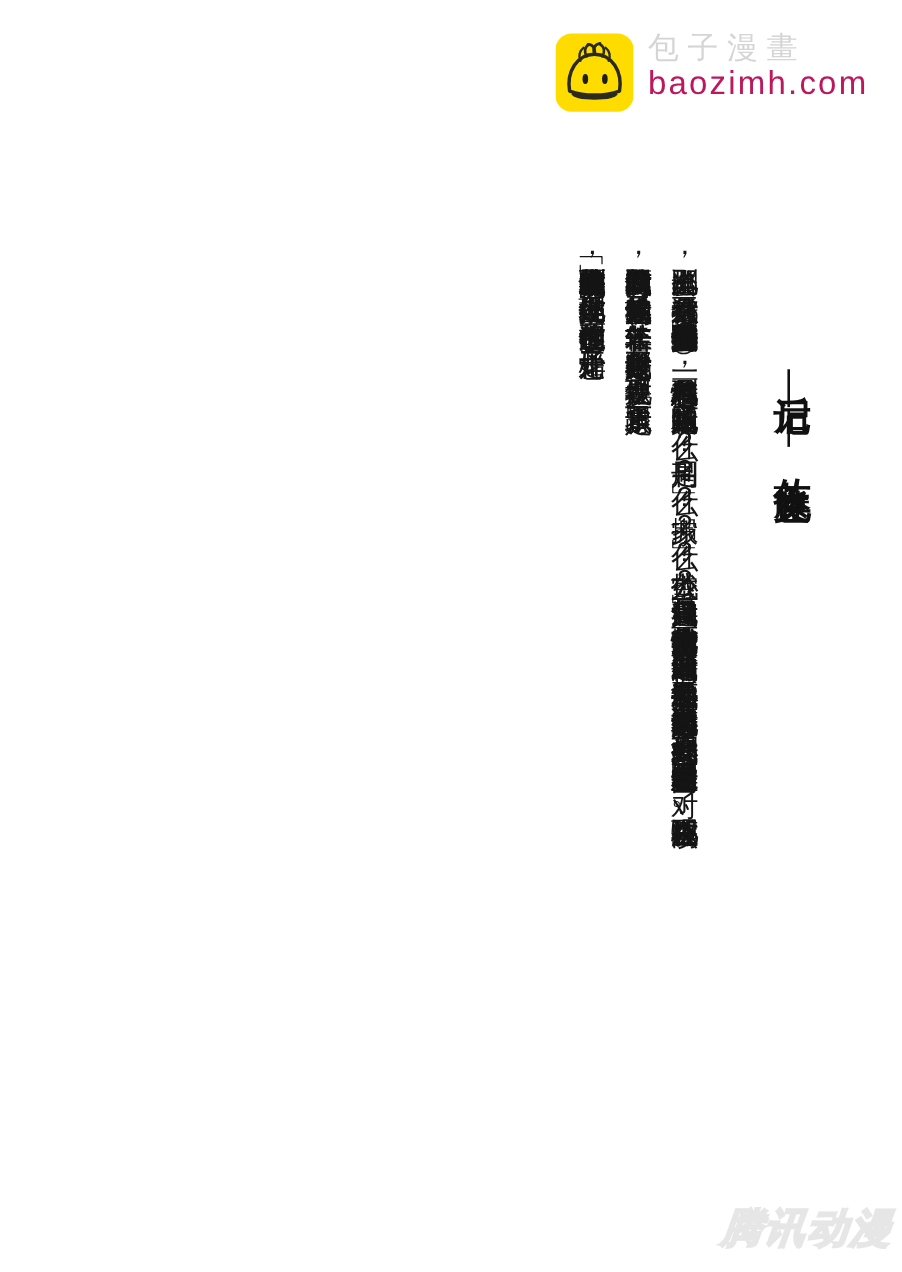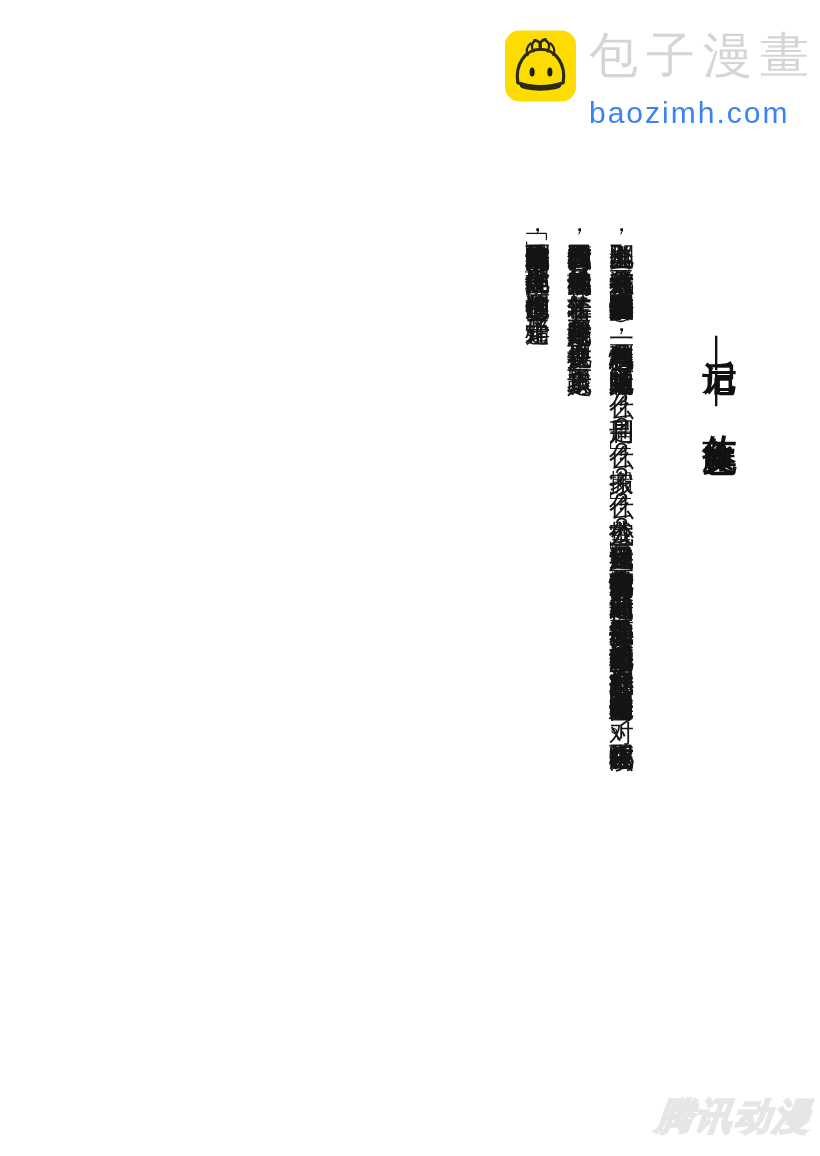--- a/index.html
+++ b/index.html
@@ -13,27 +13,27 @@
 
   
   .logo {
     position:absolute; left:505px; top:30px;
     display:flex; align-items:flex-start; gap:13px;
   }
   .logo-icon { display:block; }
   .logo-text-wrap { display:flex; flex-direction:column; }
   .logo-name {
     font-family:Liberation Serif, serif;
-    font-size:49px; line-height:1.05;
+    font-size:28px; line-height:1.05;
     color:#d5d5d5; letter-spacing:8px; white-space:nowrap;
   }
   .logo-domain {
     font-family:"Liberation Sans", sans-serif;
     font-size:30px; line-height:1.0;
-    color:#3b82f6; letter-spacing:2px; margin-top:17px; white-space:nowrap;
+    color:#be185d; letter-spacing:2px; margin-top:2px; white-space:nowrap;
   }
 
   
   .afterword-title {
     position:absolute; top:332px; right:78px;
     writing-mode:vertical-rl;
     font-size:34px; font-weight:600;
     color:#111111; letter-spacing:2px;
     white-space:nowrap;
   }

